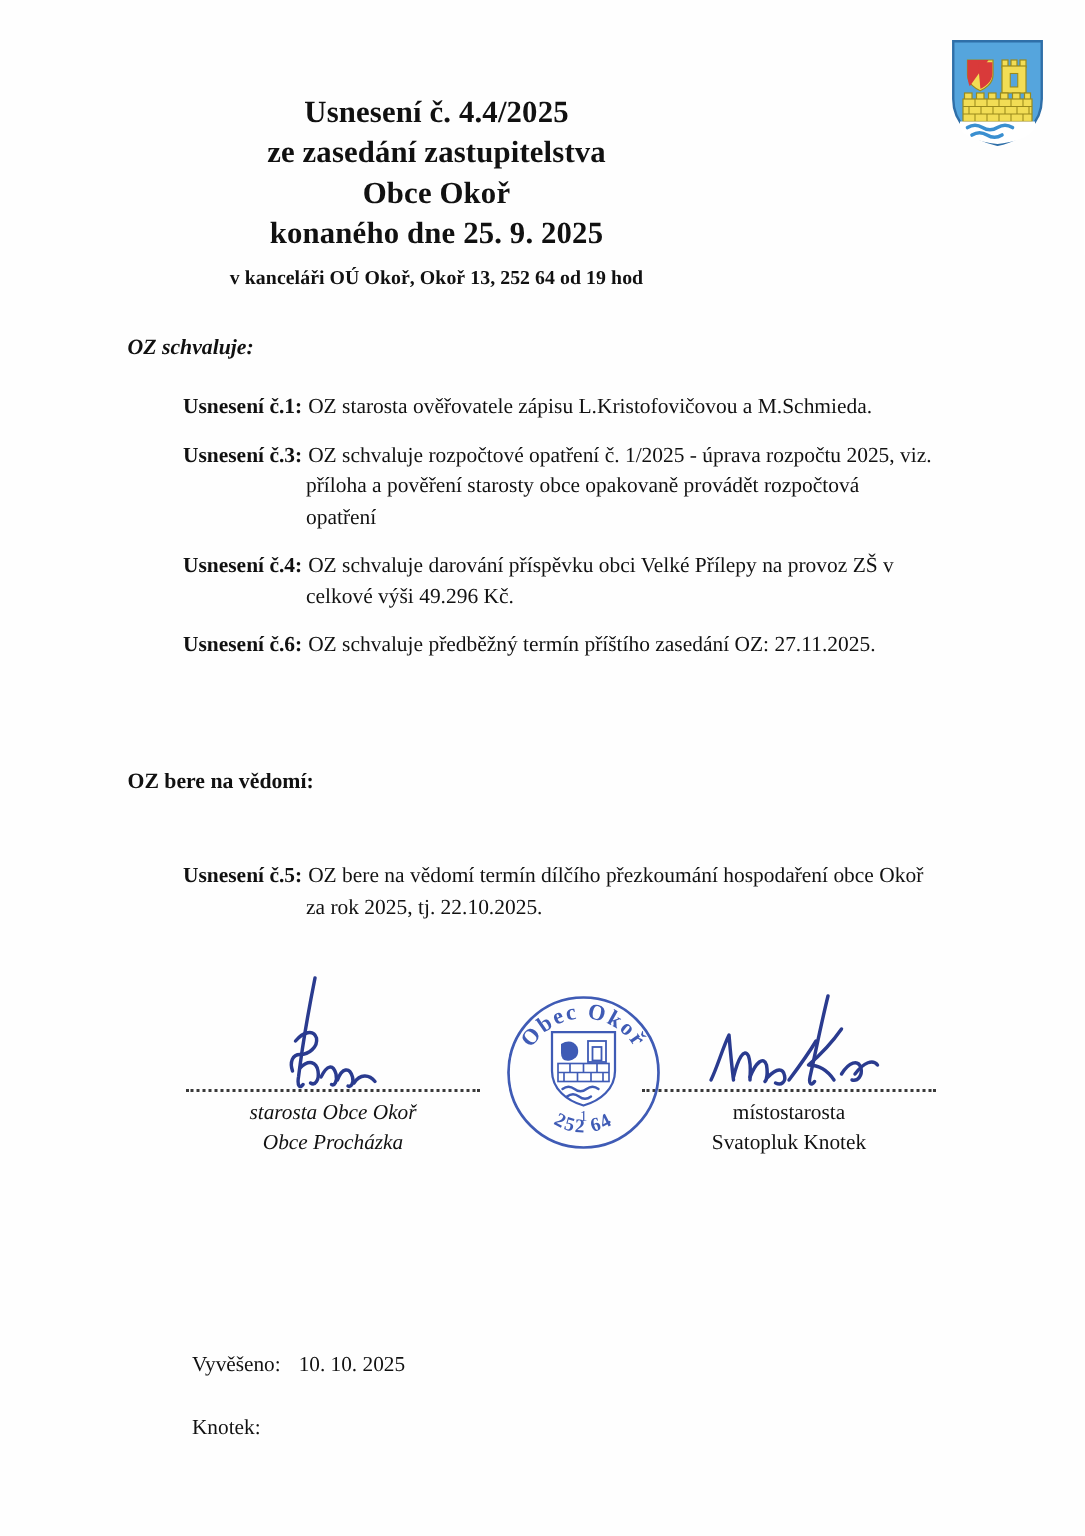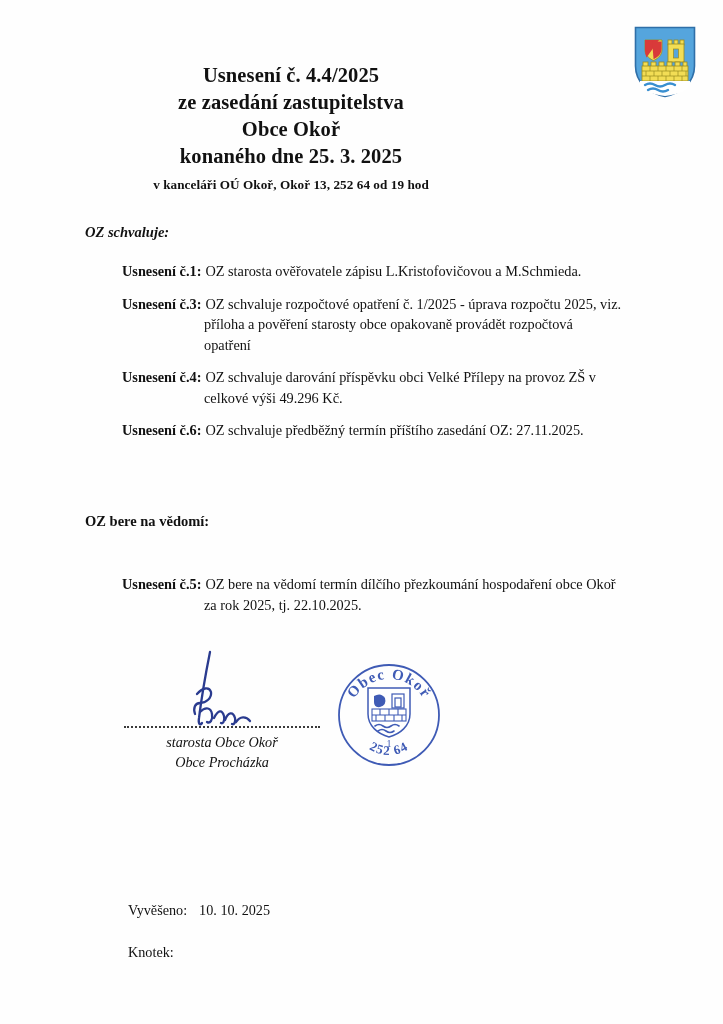--- a/index.html
+++ b/index.html
@@ -198,21 +198,21 @@
         <path d="M11 59 q5 -3 10 0 t10 0 t10 0"></path>
         <path d="M14 64 q5 -3 10 0 t10 0"></path>
       </g>
     </svg>
   </div>
 
   <div class="title-block">
     <div class="title-line">Usnesení č. 4.4/2025</div>
     <div class="title-line">ze zasedání zastupitelstva</div>
     <div class="title-line">Obce Okoř</div>
-    <div class="title-line">konaného dne 25. 3. 2025</div>
+    <div class="title-line">konaného dne 25. 9. 2025</div>
     <div class="subtitle-line">v kanceláři OÚ Okoř, Okoř 13, 252 64 od 19 hod</div>
   </div>
 
   <div class="section-heading" id="heading-approve">OZ schvaluje:</div>
 
   <div class="items" id="items-approve">
     <div class="item">
       <span class="label">Usnesení č.1:</span><span>OZ starosta  ověřovatele zápisu L.Kristofovičovou a M.Schmieda.</span>
     </div>
     <div class="item">
@@ -247,20 +247,40 @@
             <path d="M49 74 C52 66 57 65 59 72 C60 76 58 79 56 78"></path>
             <path d="M60 76 C64 70 70 70 74 75"></path>
           </g>
         </svg>
       </div>
       <div class="sign-rule"></div>
       <div class="sign-role">starosta Obce Okoř</div>
       <div class="sign-name">Obce Procházka</div>
     </div>
 
+    <div class="sign-block" id="sign-right">
+      <div class="sign-mark">
+        <svg viewBox="0 0 130 84" width="130" height="84" aria-hidden="true">
+          <g fill="none" stroke="#2a3b8f" stroke-width="2.3" stroke-linecap="round" stroke-linejoin="round">
+            <path d="M8 74 C12 66 16 52 20 44 C21 56 22 66 23 74"></path>
+            <path d="M23 72 C26 60 30 52 33 58 C35 64 34 70 34 74"></path>
+            <path d="M34 72 C38 62 43 58 45 64 C46 70 45 74 44 75"></path>
+            <path d="M46 72 C52 66 56 66 57 71 C58 75 55 78 51 76"></path>
+            <path d="M60 74 C66 66 72 58 78 48"></path>
+            <path d="M86 18 C82 34 78 54 74 72 C73 77 75 78 77 75"></path>
+            <path d="M95 40 C88 50 80 58 73 64 C80 64 86 68 90 74"></path>
+            <path d="M95 70 C100 62 106 60 108 66 C109 71 106 75 102 74"></path>
+            <path d="M104 70 C110 62 116 60 119 64"></path>
+          </g>
+        </svg>
+      </div>
+      <div class="sign-rule"></div>
+      <div class="sign-role">místostarosta</div>
+      <div class="sign-name">Svatopluk Knotek</div>
+    </div>
   </div>
 
   <div class="stamp">
     <svg viewBox="0 0 112 112" width="112" height="112" aria-hidden="true">
       <defs>
         <path id="stamp-arc-top" d="M16 62 A40 40 0 0 1 96 62"></path>
         <path id="stamp-arc-bottom" d="M20 62 A36 36 0 0 0 92 62"></path>
       </defs>
       <circle cx="56" cy="58" r="50" fill="none" stroke="#3f5bb5" stroke-width="1.8"></circle>
       <text font-family="'Liberation Serif', serif" font-size="15" font-weight="bold" fill="#3f5bb5" letter-spacing="1.4">

